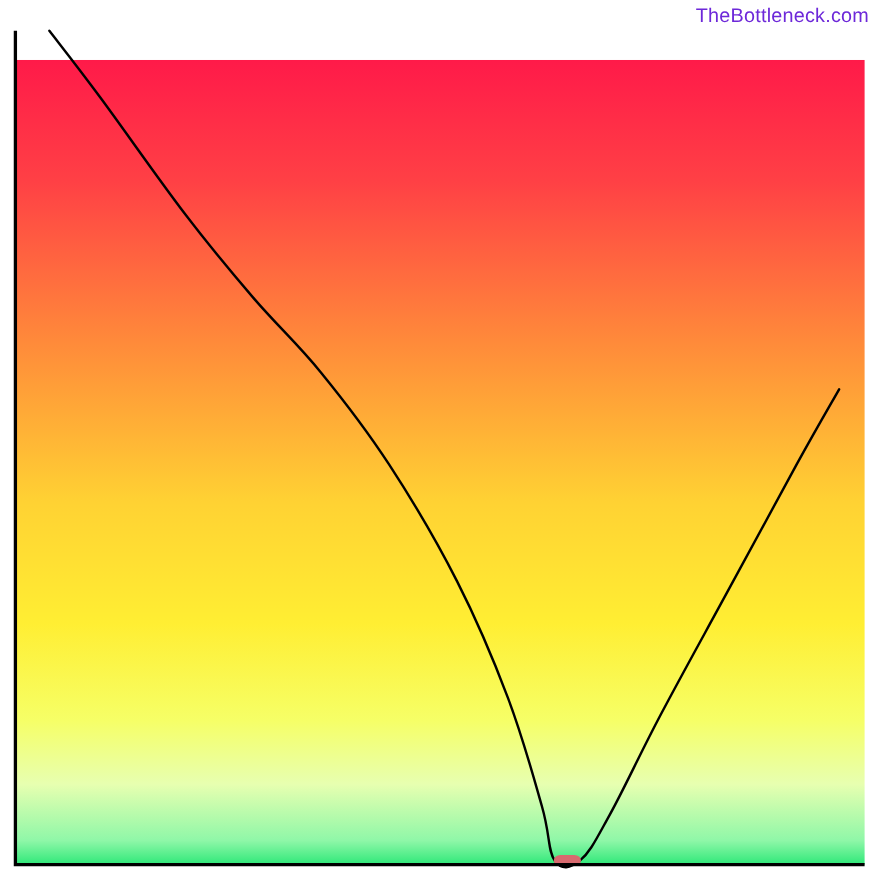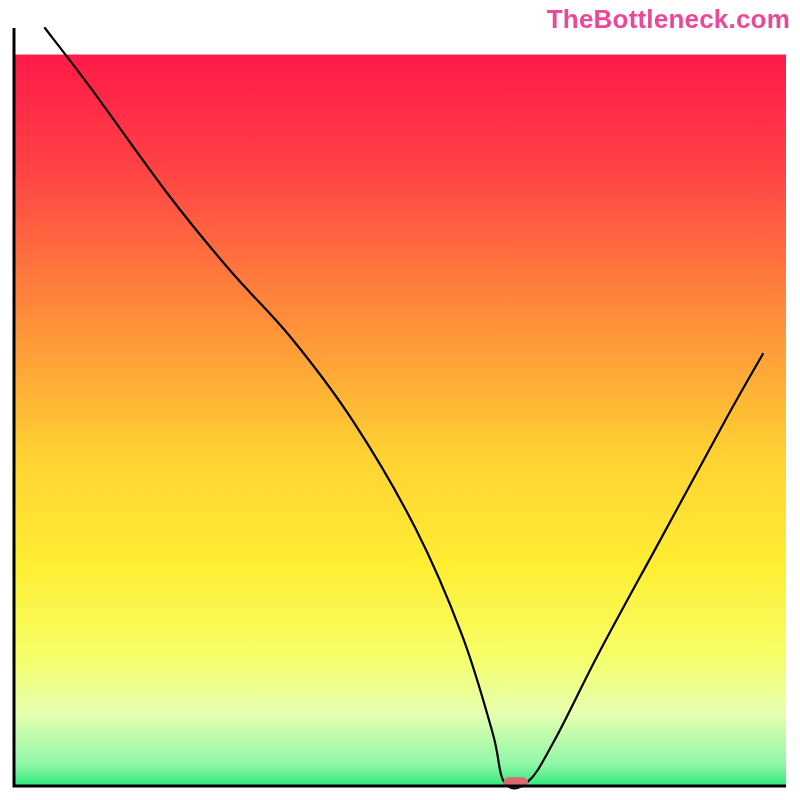--- a/index.html
+++ b/index.html
@@ -13,23 +13,23 @@
   }
   .chart-container {
     position: relative;
     width: 800px;
     height: 800px;
   }
   .watermark {
     position: absolute;
     top: 4px;
     right: 10px;
-    color: #ec4899;
-    font-size: 26px;
-    font-weight: 700;
+    color: #6d28d9;
+    font-size: 18px;
+    font-weight: 400;
     letter-spacing: 0.2px;
     z-index: 3;
   }
   svg.plot {
     position: absolute;
     left: 0;
     top: 0;
     width: 800px;
     height: 800px;
   }

